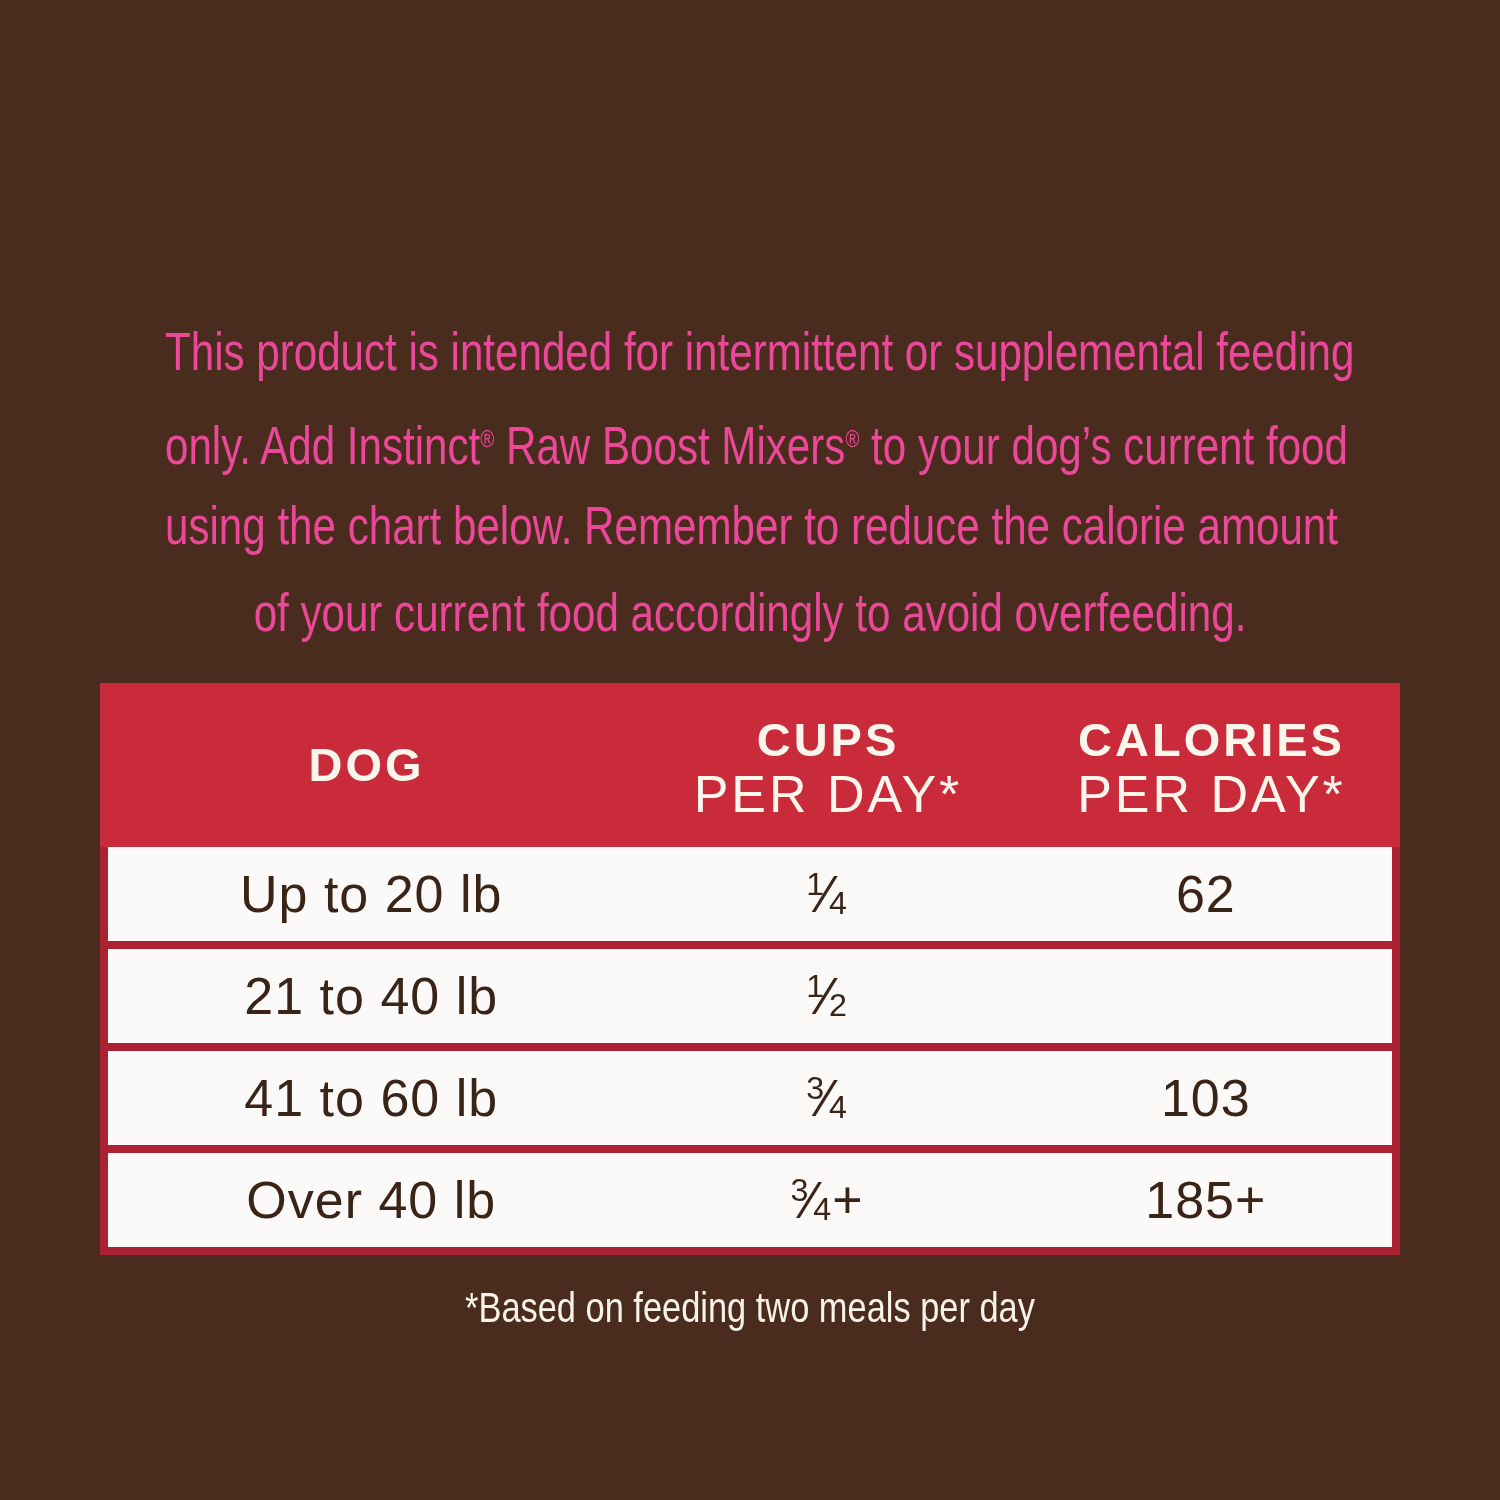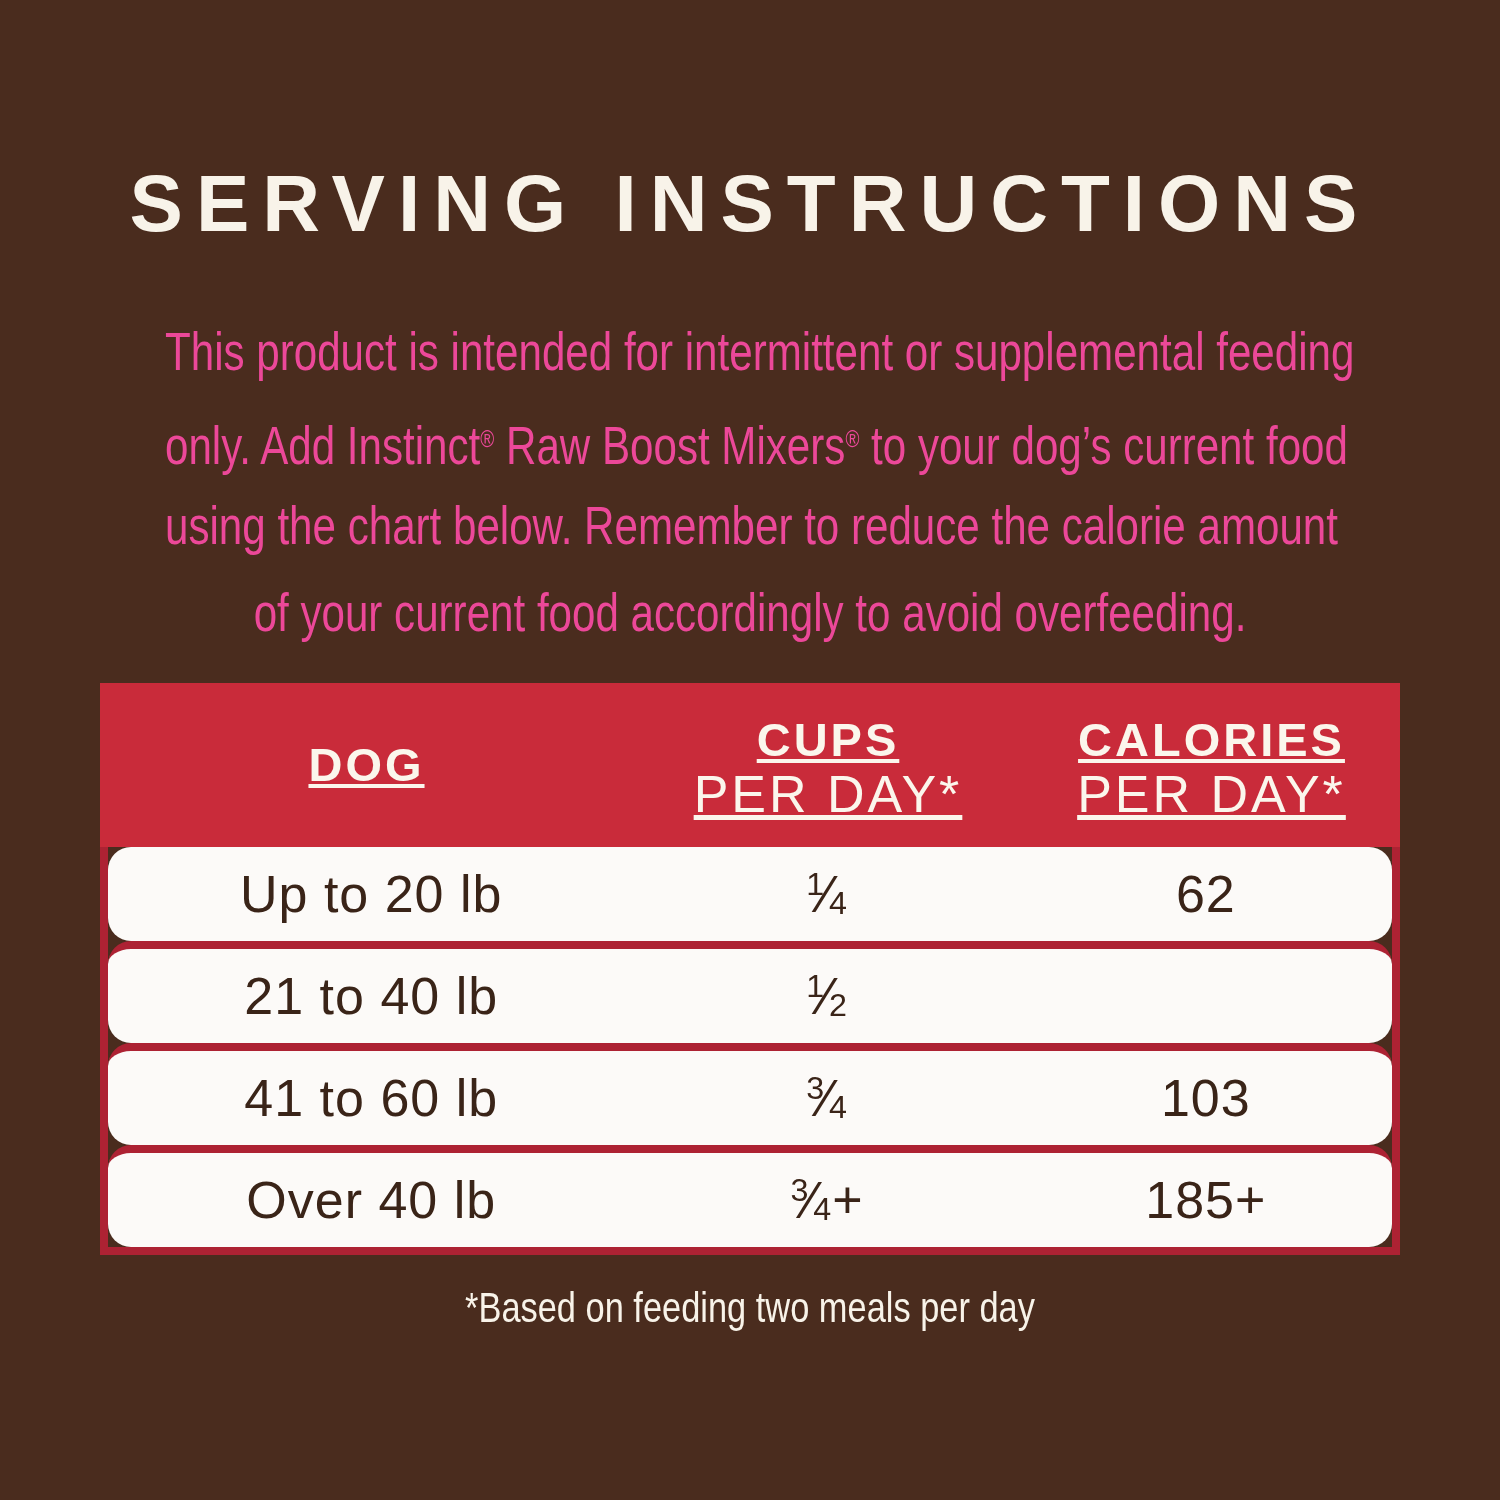--- a/index.html
+++ b/index.html
@@ -56,21 +56,20 @@
     left: 100px;
     width: 1300px;
   }
   .thead {
     height: 164px;
     background: #C92B3A;
     display: grid;
     grid-template-columns: 41% 30% 29%;
     align-items: center;
     color: #FBF6EC;
-    text-decoration: underline;
   }
   .th {
     text-align: center;
     display: flex;
     flex-direction: column;
     align-items: center;
     justify-content: center;
   }
   .th-main {
     font-size: 47px;
@@ -89,21 +88,20 @@
     border-left: 8px solid #AD2233;
     border-right: 8px solid #AD2233;
     border-bottom: 8px solid #AD2233;
   }
   .tr {
     height: 94px;
     background: #FCFAF8;
     display: grid;
     grid-template-columns: 41% 30% 29%;
     align-items: center;
-    border-radius: 23px;
   }
   .tr + .tr { border-top: 8px solid #AD2233; }
   .td {
     text-align: center;
     font-size: 52px;
     font-weight: 300;
     letter-spacing: 1px;
     color: #3A2418;
   }
   .fnum  { font-size: 0.62em; vertical-align: 0.52em; }
@@ -123,21 +121,20 @@
     white-space: nowrap;
     transform: scaleX(0.8);
     transform-origin: 50% 50%;
   }
 </style>
 </head>
 <body>
 
 <div class="canvas">
 
-  <div class="title">SERVING INSTRUCTIONS</div>
 
   <div class="intro">
     <div class="intro-line">This product is intended for intermittent or supplemental feeding</div>
     <div class="intro-line">only. Add Instinct<sup class="reg">®</sup> Raw Boost Mixers<sup class="reg">®</sup> to your dog’s current food</div>
     <div class="intro-line">using the chart below. Remember to reduce the calorie amount</div>
     <div class="intro-line">of your current food accordingly to avoid overfeeding.</div>
   </div>
 
   <div class="table">
     <div class="thead">

